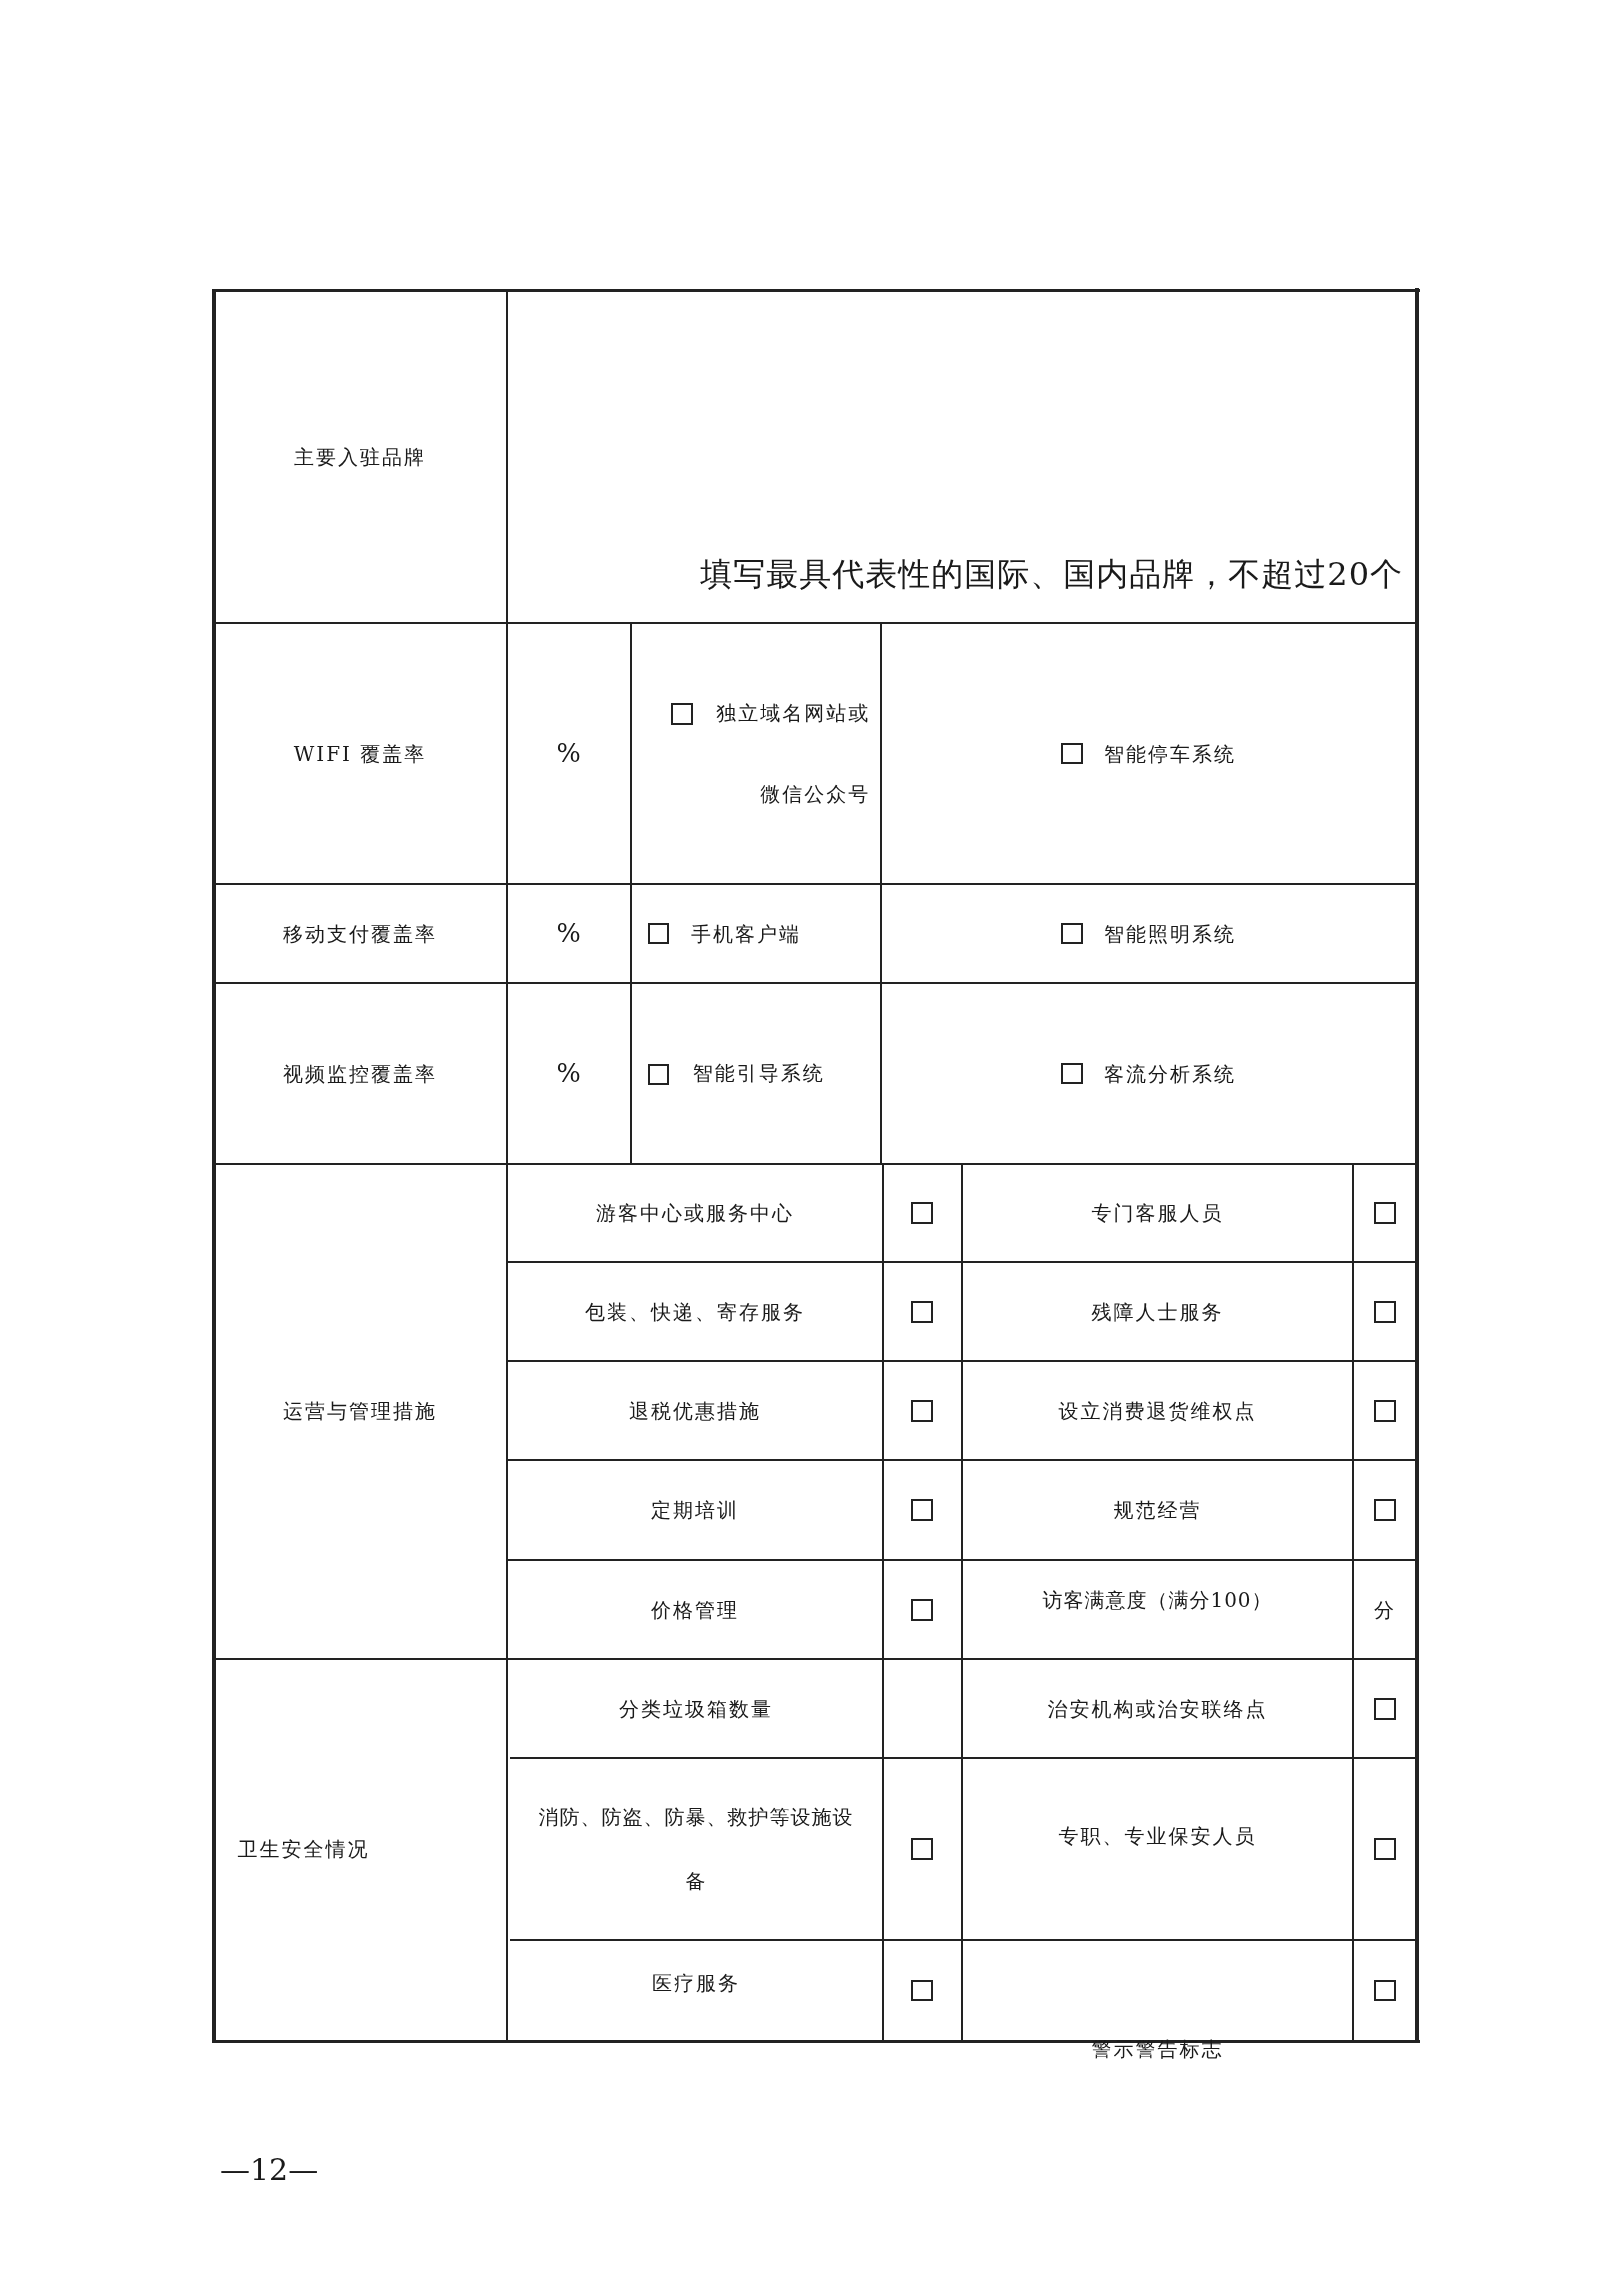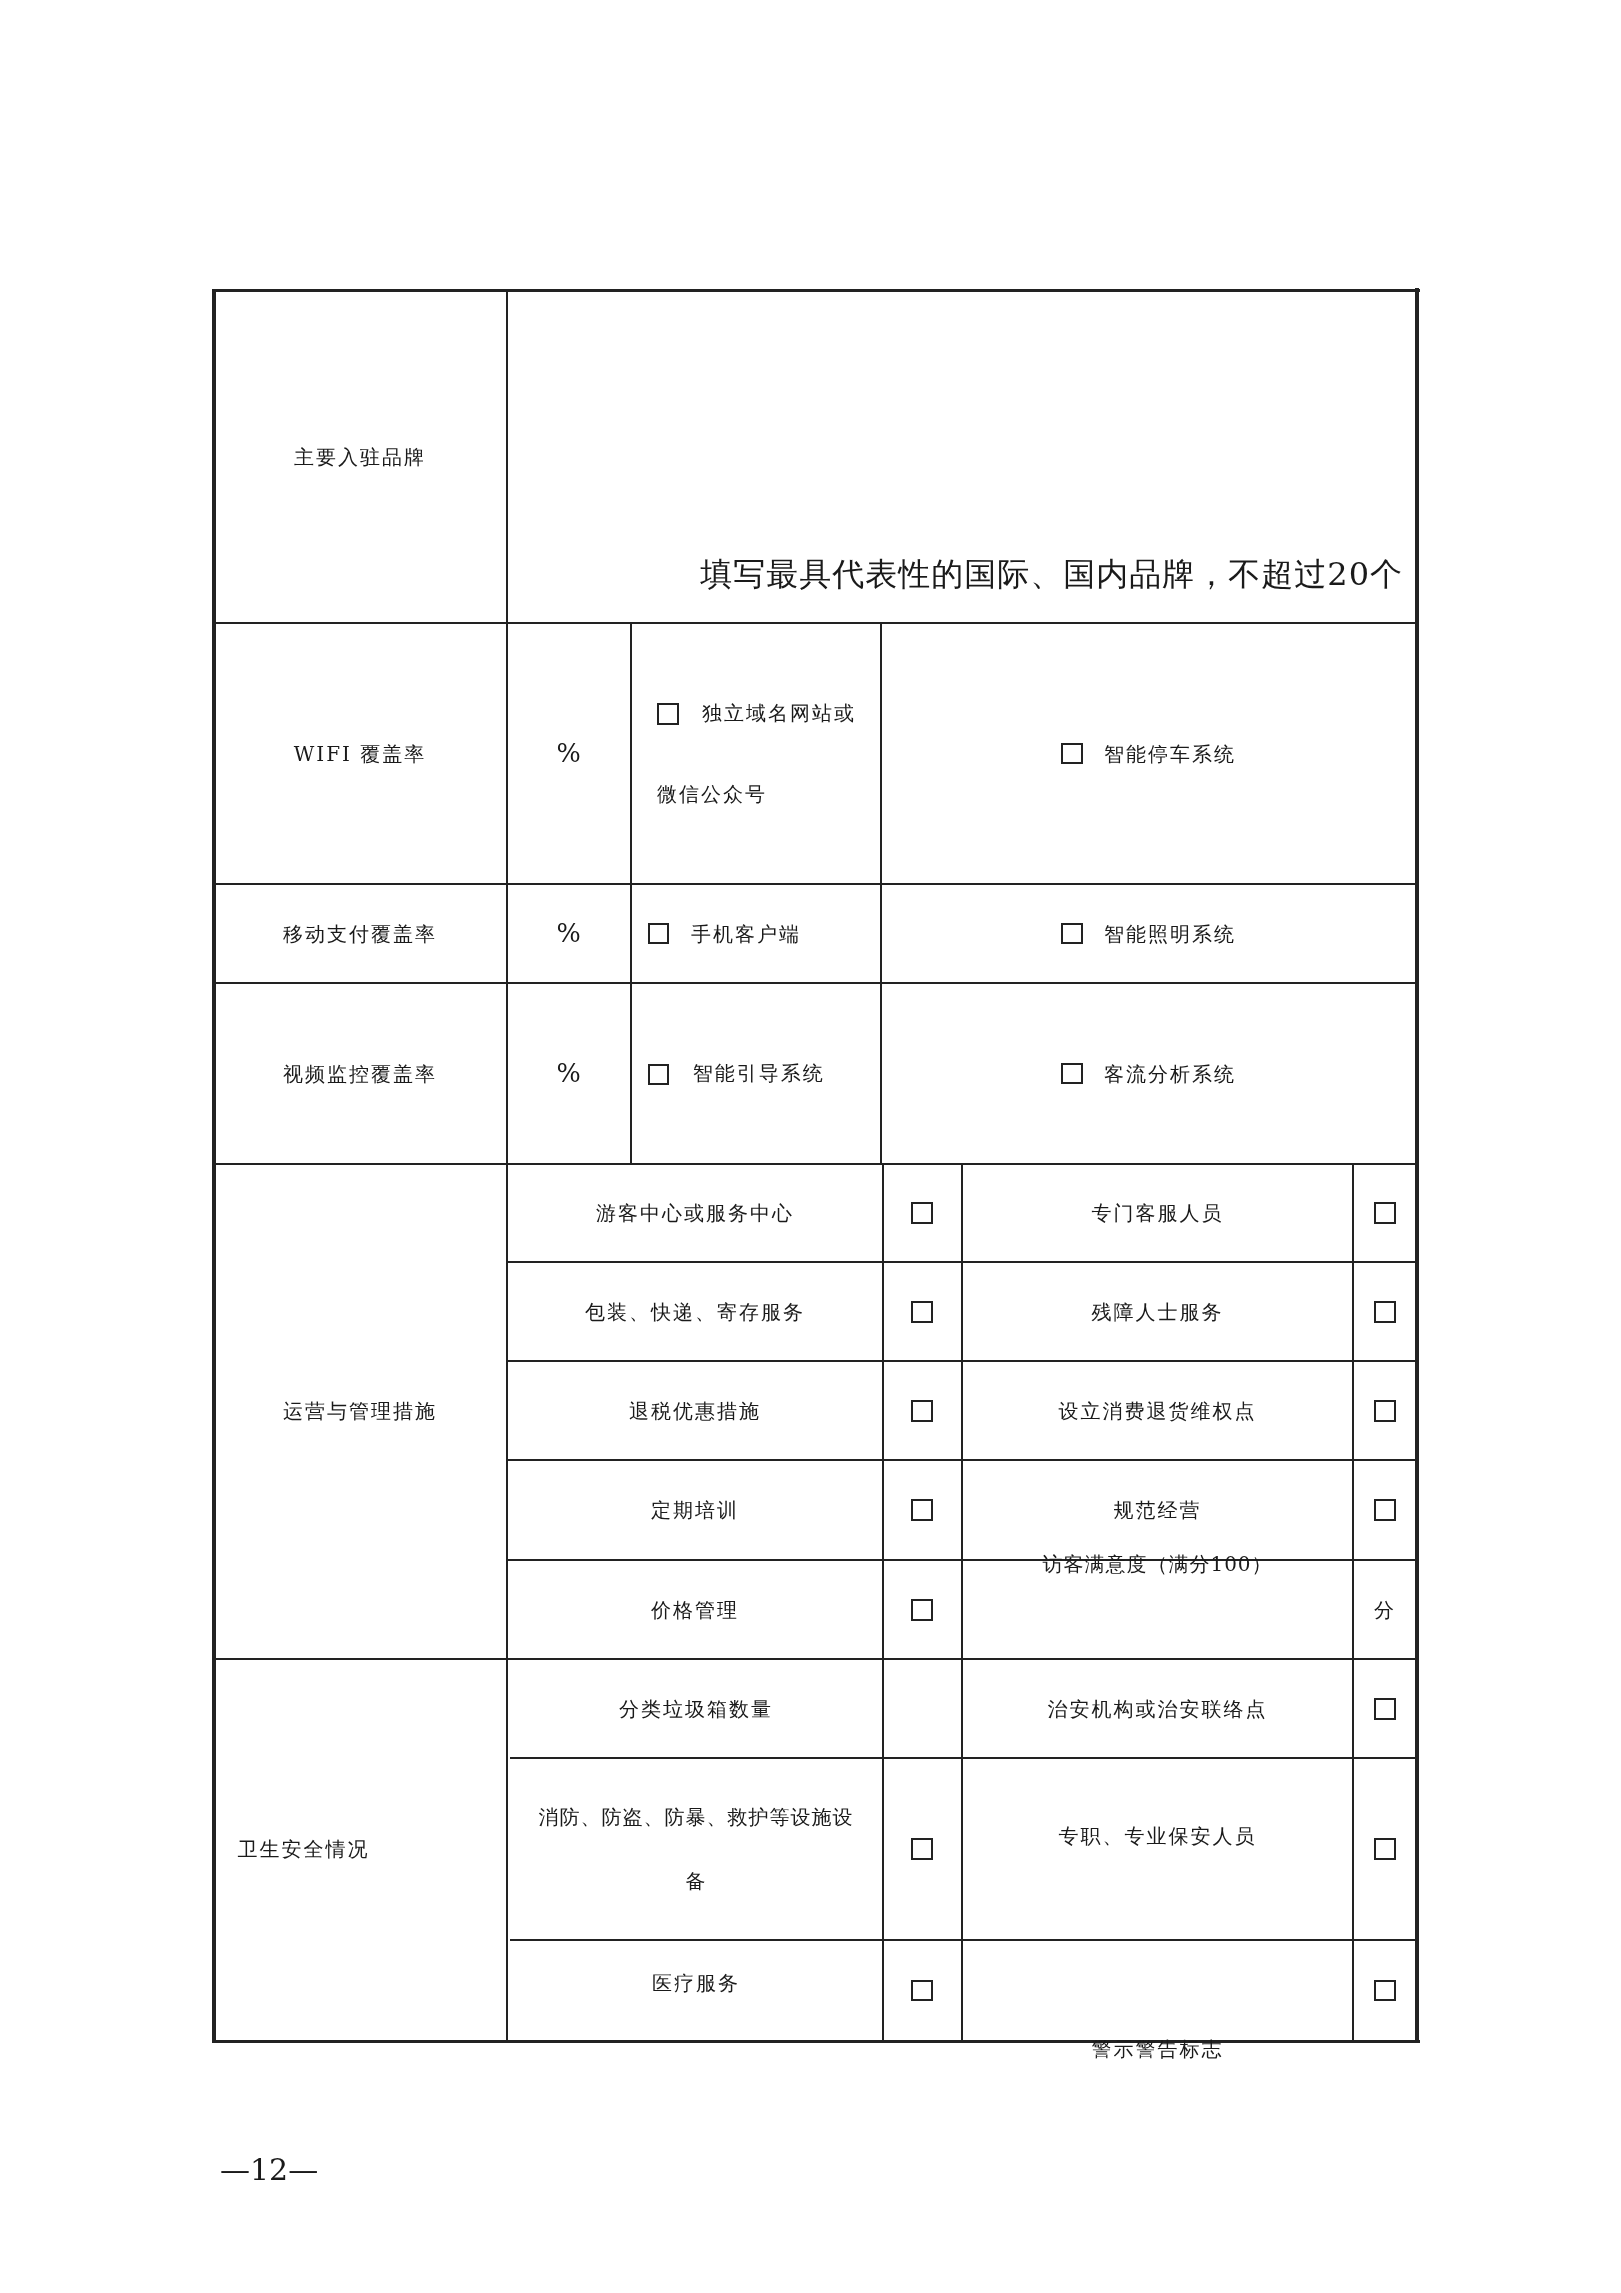--- a/index.html
+++ b/index.html
@@ -45,21 +45,21 @@
 <div class="vl" style="left:961px;top:1164px;height:876px;"></div>
 <div class="vl" style="left:1352px;top:1164px;height:876px;"></div>
 
 <div class="cell" style="left:214px;top:290px;width:292px;height:333px;">主要入驻品牌</div>
 <div class="cell" style="left:508px;top:292px;width:908px;height:274px;"></div>
 <div class="hint" style="right:218px;top:553px;">填写最具代表性的国际、国内品牌，不超过20个</div>
 
 <div class="cell" style="left:214px;top:623px;width:292px;height:261px;">WIFI 覆盖率</div>
 <div class="cell" style="left:508px;top:623px;width:123px;height:261px;font-size:25.5px;">%</div>
 <div class="cell" style="left:632px;top:623px;width:248px;height:261px;justify-content:flex-start;">
-  <div class="wrap" style="padding-left:25px;padding-right:9.8px;">
+  <div class="wrap" style="padding-left:25px;padding-right:9.8px;text-align:right;">
     <span class="box" style="margin-right:23.5px;"></span><span>独立域名网站或微信公众号</span>
   </div>
 </div>
 <div class="cell" style="left:882px;top:623px;width:533px;height:261px;">
   <span class="chk">
       <span class="box"></span>
       <span>智能停车系统</span>
     </span>
 </div>
 
@@ -127,21 +127,21 @@
   </div>
 <div class="cell" style="left:963px;top:1461px;width:389px;height:98px;">规范经营</div>
 <div class="cell" style="left:1354px;top:1461px;width:62px;height:98px;">
     <span class="box"></span>
   </div>
 
 <div class="cell" style="left:508px;top:1561px;width:374px;height:98px;">价格管理</div>
 <div class="cell" style="left:884px;top:1561px;width:76px;height:98px;">
     <span class="box"></span>
   </div>
-<div class="cell" style="left:963px;top:1515px;width:389px;height:98px;letter-spacing:1px;border-radius:11px;">访客满意度（满分100）</div>
+<div class="cell" style="left:963px;top:1551px;width:389px;height:98px;letter-spacing:1px;border-radius:11px;">访客满意度（满分100）</div>
 <div class="cell" style="left:1354px;top:1561px;width:62px;height:98px;">分</div>
 
 <div class="cell" style="left:214px;top:1659px;width:292px;height:380px;justify-content:flex-start;padding-left:23.5px;">卫生安全情况</div>
 
 <div class="cell" style="left:510px;top:1660px;width:372px;height:98px;">分类垃圾箱数量</div>
 <div class="cell" style="left:884px;top:1660px;width:76px;height:98px;"></div>
 <div class="cell" style="left:963px;top:1660px;width:389px;height:98px;">治安机构或治安联络点</div>
 <div class="cell" style="left:1354px;top:1660px;width:62px;height:98px;">
     <span class="box"></span>
   </div>

